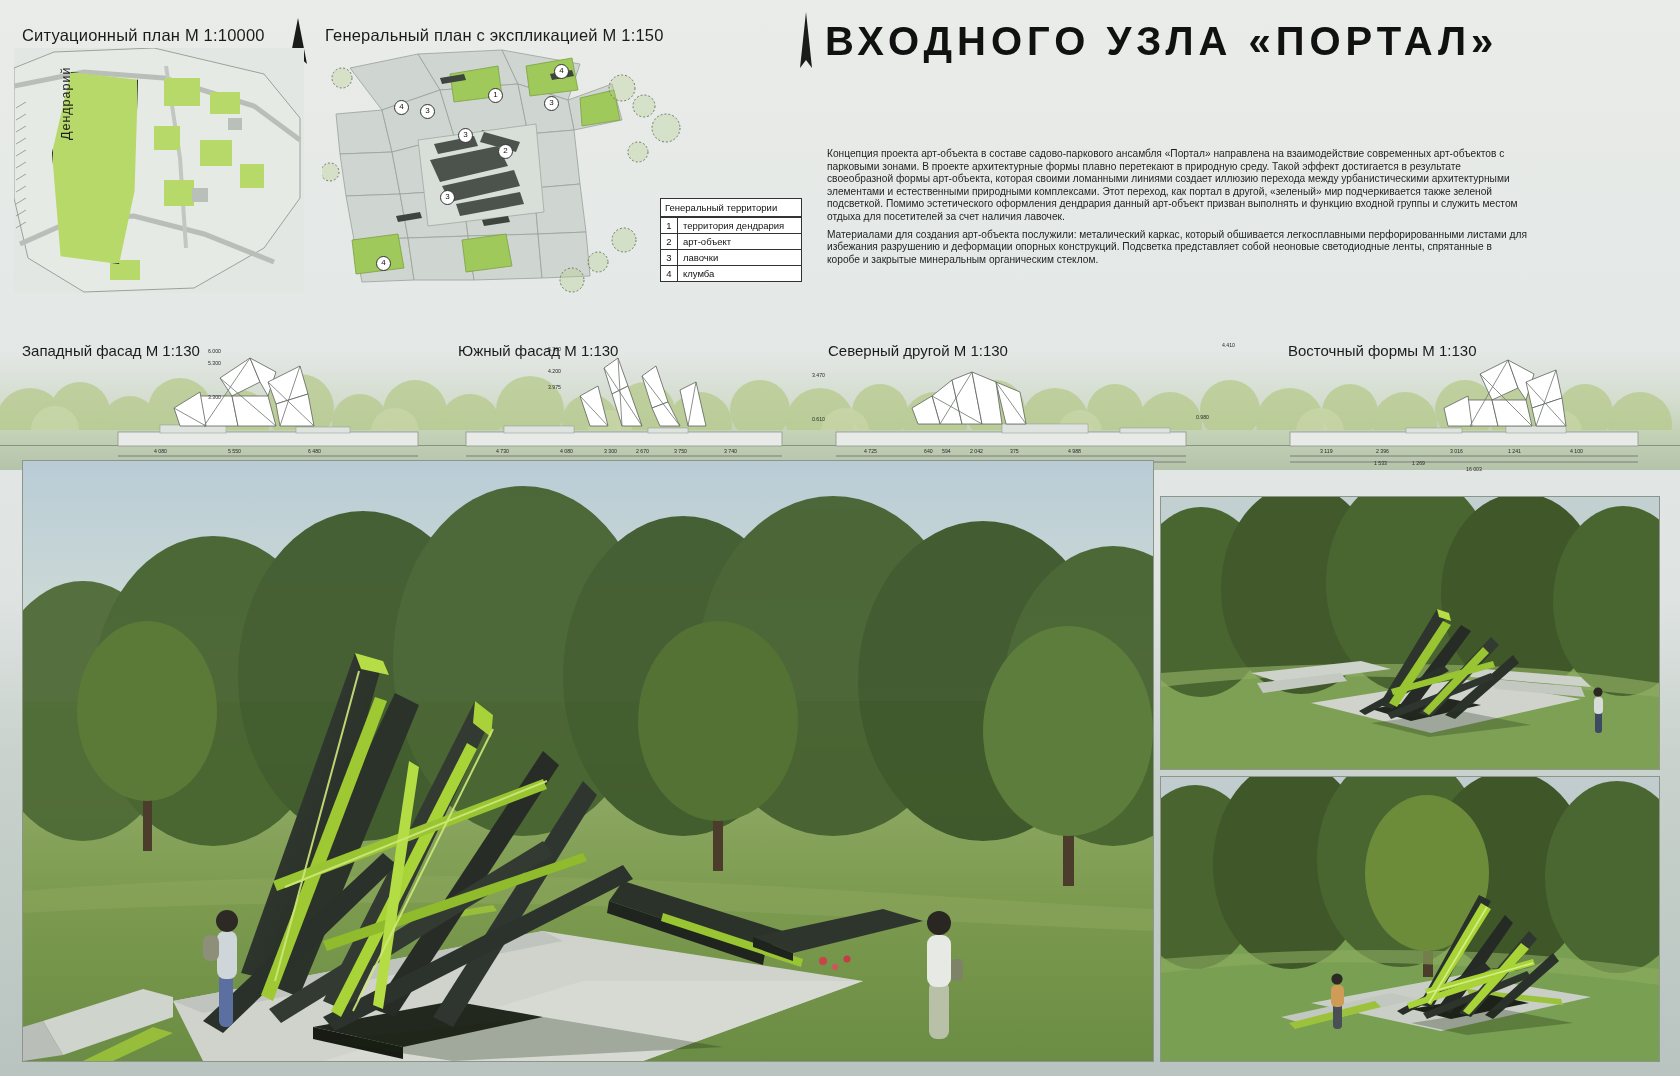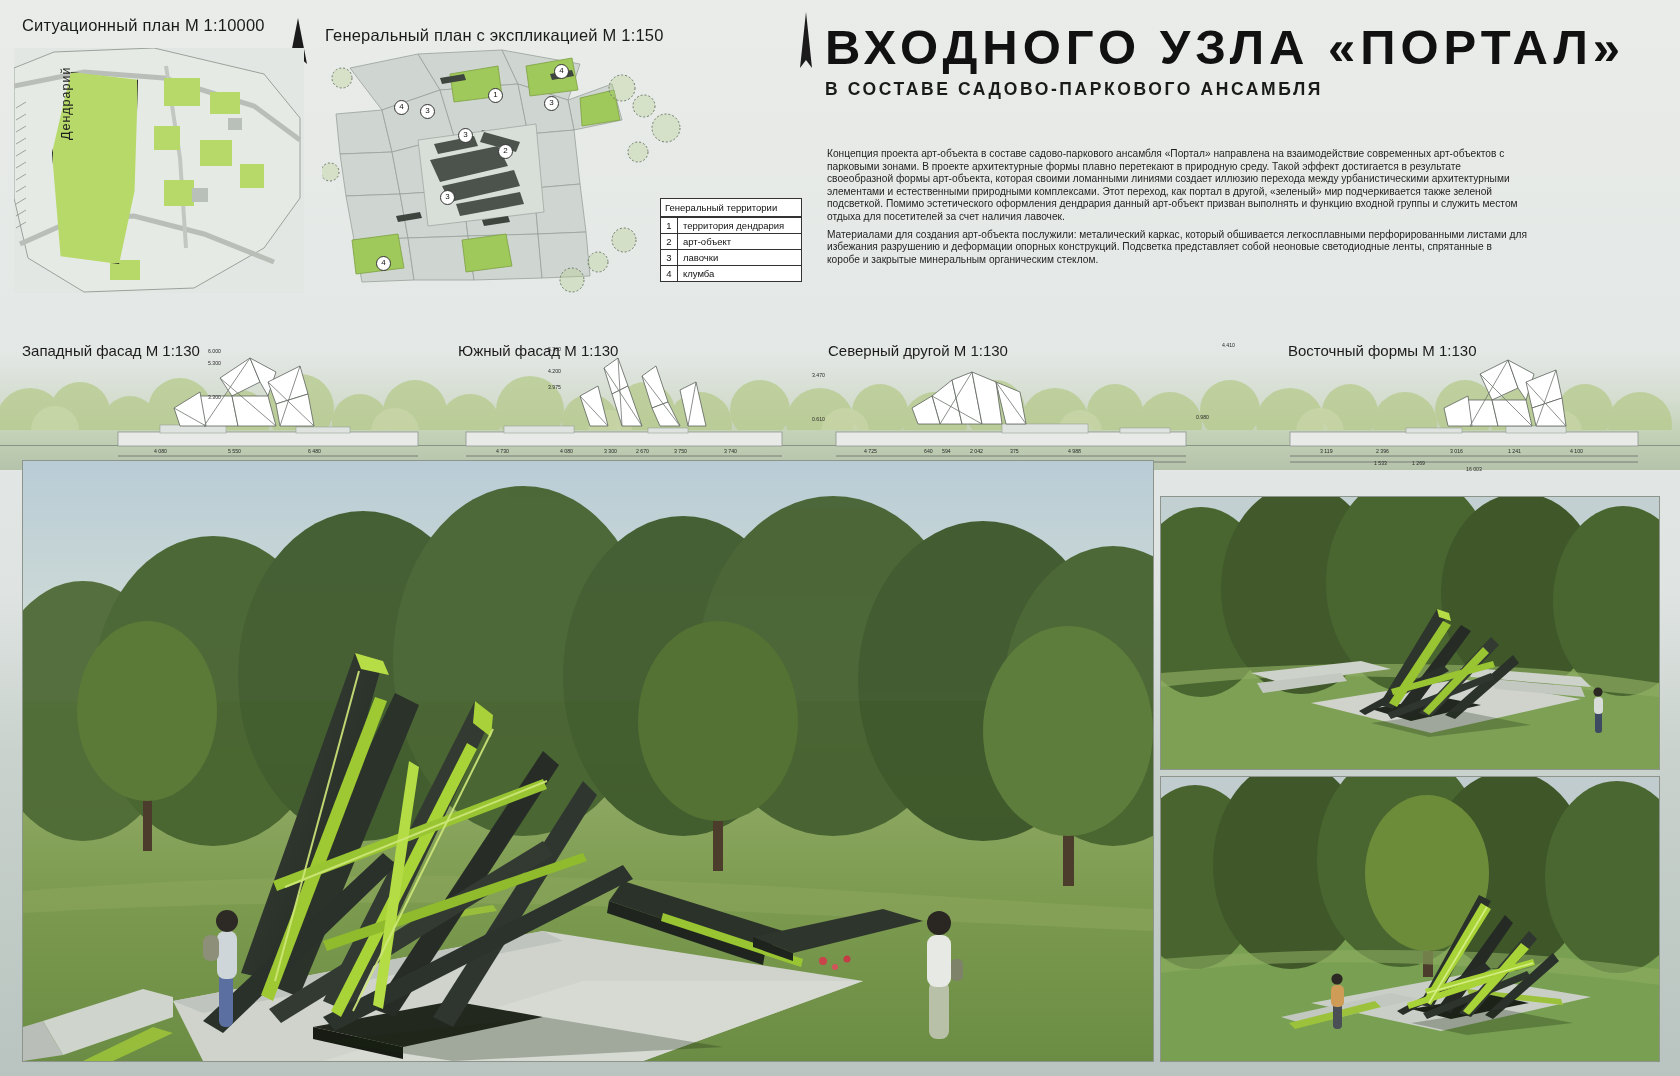--- a/index.html
+++ b/index.html
@@ -12,21 +12,21 @@
   #sheet{
     position:absolute;left:0;top:0;width:1680px;height:1076px;
     background:
       linear-gradient(180deg,#e9ece9 0%, #e4e8e6 30%, #dfe4e2 55%, #c9d2cd 70%, #b9c4c0 100%);
   }
   
   .top-band{position:absolute;left:0;top:0;width:1680px;height:330px;}
   .plan-title{
     font-size:16.5px;color:#1b1b1b;letter-spacing:.2px;white-space:nowrap;
   }
-  #sit-title{position:absolute;left:22px;top:16px;}
+  #sit-title{position:absolute;left:22px;top:26px;}
   #gen-title{position:absolute;left:325px;top:26px;}
   
   #sit-plan{position:absolute;left:14px;top:48px;width:290px;height:245px;}
   #sit-plan .land{
     position:absolute;left:0;top:0;width:290px;height:245px;
     background:#e3e7e3;
   }
   .grey-block{position:absolute;background:#b9bfb9;}
   .green-block{position:absolute;background:#b6d96a;}
   .dendr{
@@ -52,21 +52,21 @@
   #legend .lg-row{display:flex;border-top:1px solid #333;font-size:9.5px;color:#111;}
   #legend .lg-row .n{width:16px;text-align:center;border-right:1px solid #333;padding:2px 0;}
   #legend .lg-row .t{padding:2px 5px;}
   
   #title-arrow{position:absolute;left:795px;top:12px;}
   #project-head{position:absolute;left:825px;top:16px;width:830px;}
   .h-small{
     font-size:17px;letter-spacing:3.5px;color:#1a1a1a;font-weight:bold;
   }
   .h-big{
-    font-size:49px;letter-spacing:5px;color:#111;font-weight:bold;margin-top:3px;
+    font-size:40px;letter-spacing:5px;color:#111;font-weight:bold;margin-top:3px;
     white-space:nowrap;
   }
   .h-sub{
     font-size:17.5px;letter-spacing:2.6px;color:#1a1a1a;margin-top:4px;font-weight:bold;
   }
   #descr{
     position:absolute;left:827px;top:148px;width:700px;
     font-size:10.2px;line-height:12.6px;color:#1f1f1f;text-align:left;
   }
   #descr p{margin:0 0 5px 0;}
@@ -259,21 +259,20 @@
         <div class="n">4</div>
         <div class="t">клумба</div>
       </div>
     </div>
 
     <svg id="title-arrow" width="22" height="62">
       <polygon points="11,0 17,56 11,48 5,56" fill="#1b1b1b"></polygon>
     </svg>
     <div id="project-head">
       <div class="h-big">ВХОДНОГО УЗЛА «ПОРТАЛ»</div>
-      <div class="h-sub">В СОСТАВЕ САДОВО-ПАРКОВОГО АНСАМБЛЯ</div>
     </div>
     <div id="descr">
       <p>Концепция проекта арт-объекта в составе садово-паркового ансамбля «Портал» направлена на взаимодействие современных арт-объектов с парковыми зонами. В проекте архитектурные формы плавно перетекают в природную среду. Такой эффект достигается в результате своеобразной формы арт-объекта, которая своими ломанными линиями создает иллюзию перехода между урбанистическими архитектурными элементами и естественными природными комплексами. Этот переход, как портал в другой, «зеленый» мир подчеркивается также зеленой подсветкой. Помимо эстетического оформления дендрария данный арт-объект призван выполнять и функцию входной группы и служить местом отдыха для посетителей за счет наличия лавочек.</p>
       <p>Материалами для создания арт-объекта послужили: металический каркас, который обшивается легкосплавными перфорированными листами для избежания разрушению и деформации опорных конструкций. Подсветка представляет собой неоновые светодиодные ленты, спрятанные в коробе и закрытые минеральным органическим стеклом.</p>
     </div>
   </div>
 
   <div class="facade-title" id="fac-w">Западный фасад М 1:130</div>
   <div class="facade-title" id="fac-s">Южный фасад М 1:130</div>
   <div class="facade-title" id="fac-n">Северный другой М 1:130</div>

